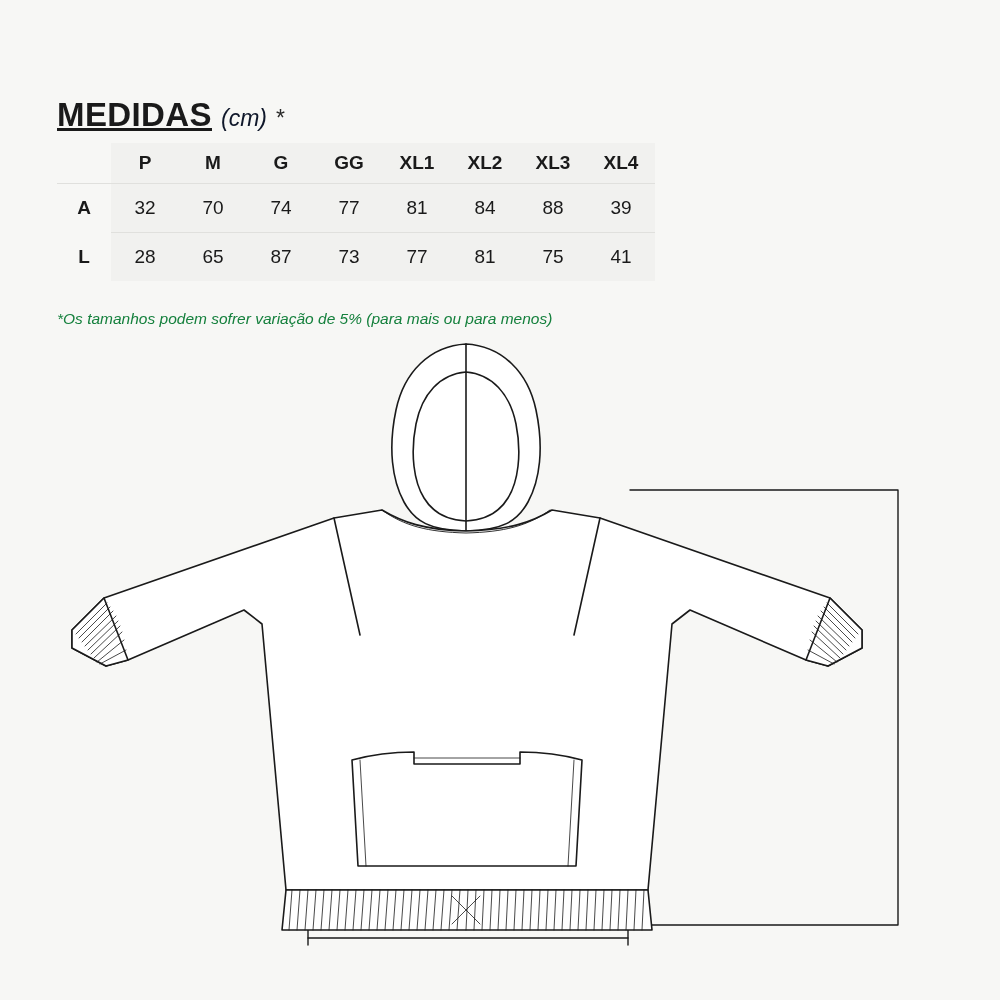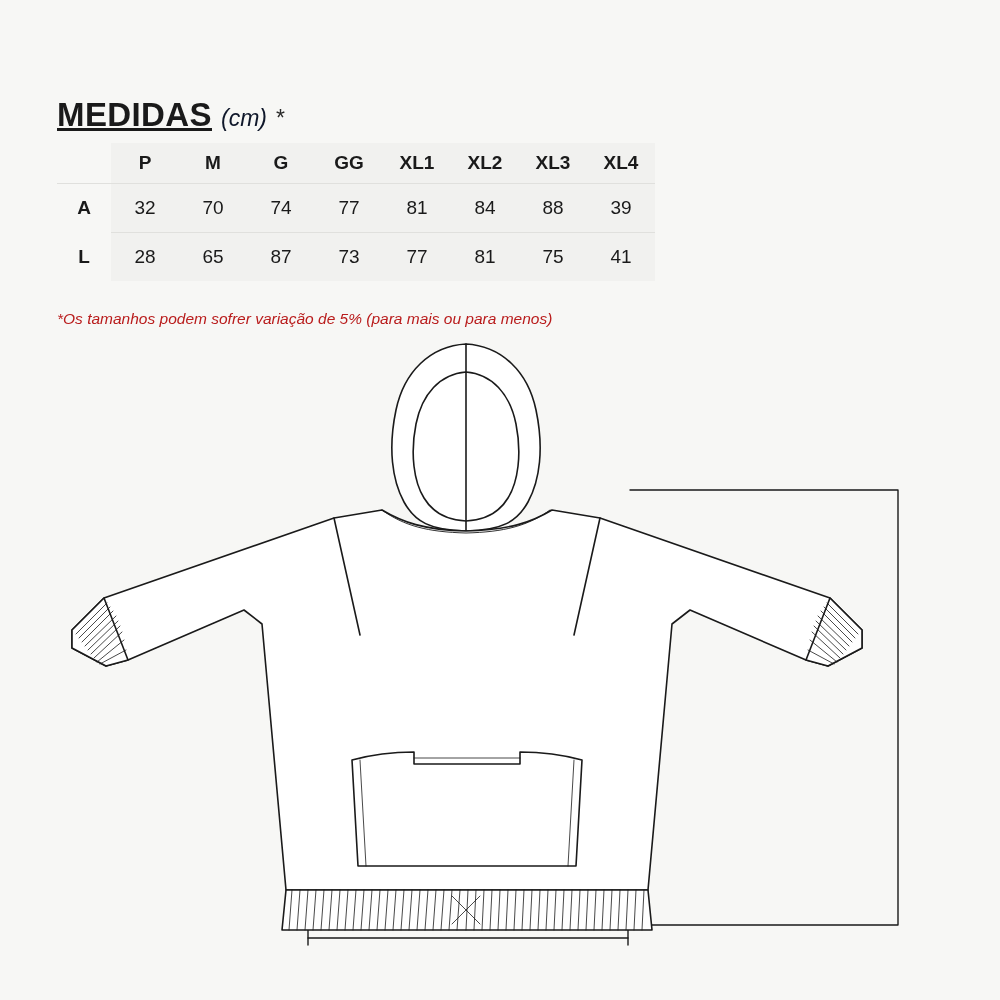--- a/index.html
+++ b/index.html
@@ -89,21 +89,21 @@
   tr.first-data .val-cell, tr.first-data .row-label {
     border-top: 1px solid #e0e0dd;
   }
 
   .footnote {
     position: absolute;
     left: 57px;
     top: 310px;
     font-size: 15.5px;
     font-style: italic;
-    color: #b91c1c;
+    color: #15803d;
   }
 
   
   .drawing {
     position: absolute;
     left: 0;
     top: 330px;
     width: 1000px;
     height: 670px;
   }

